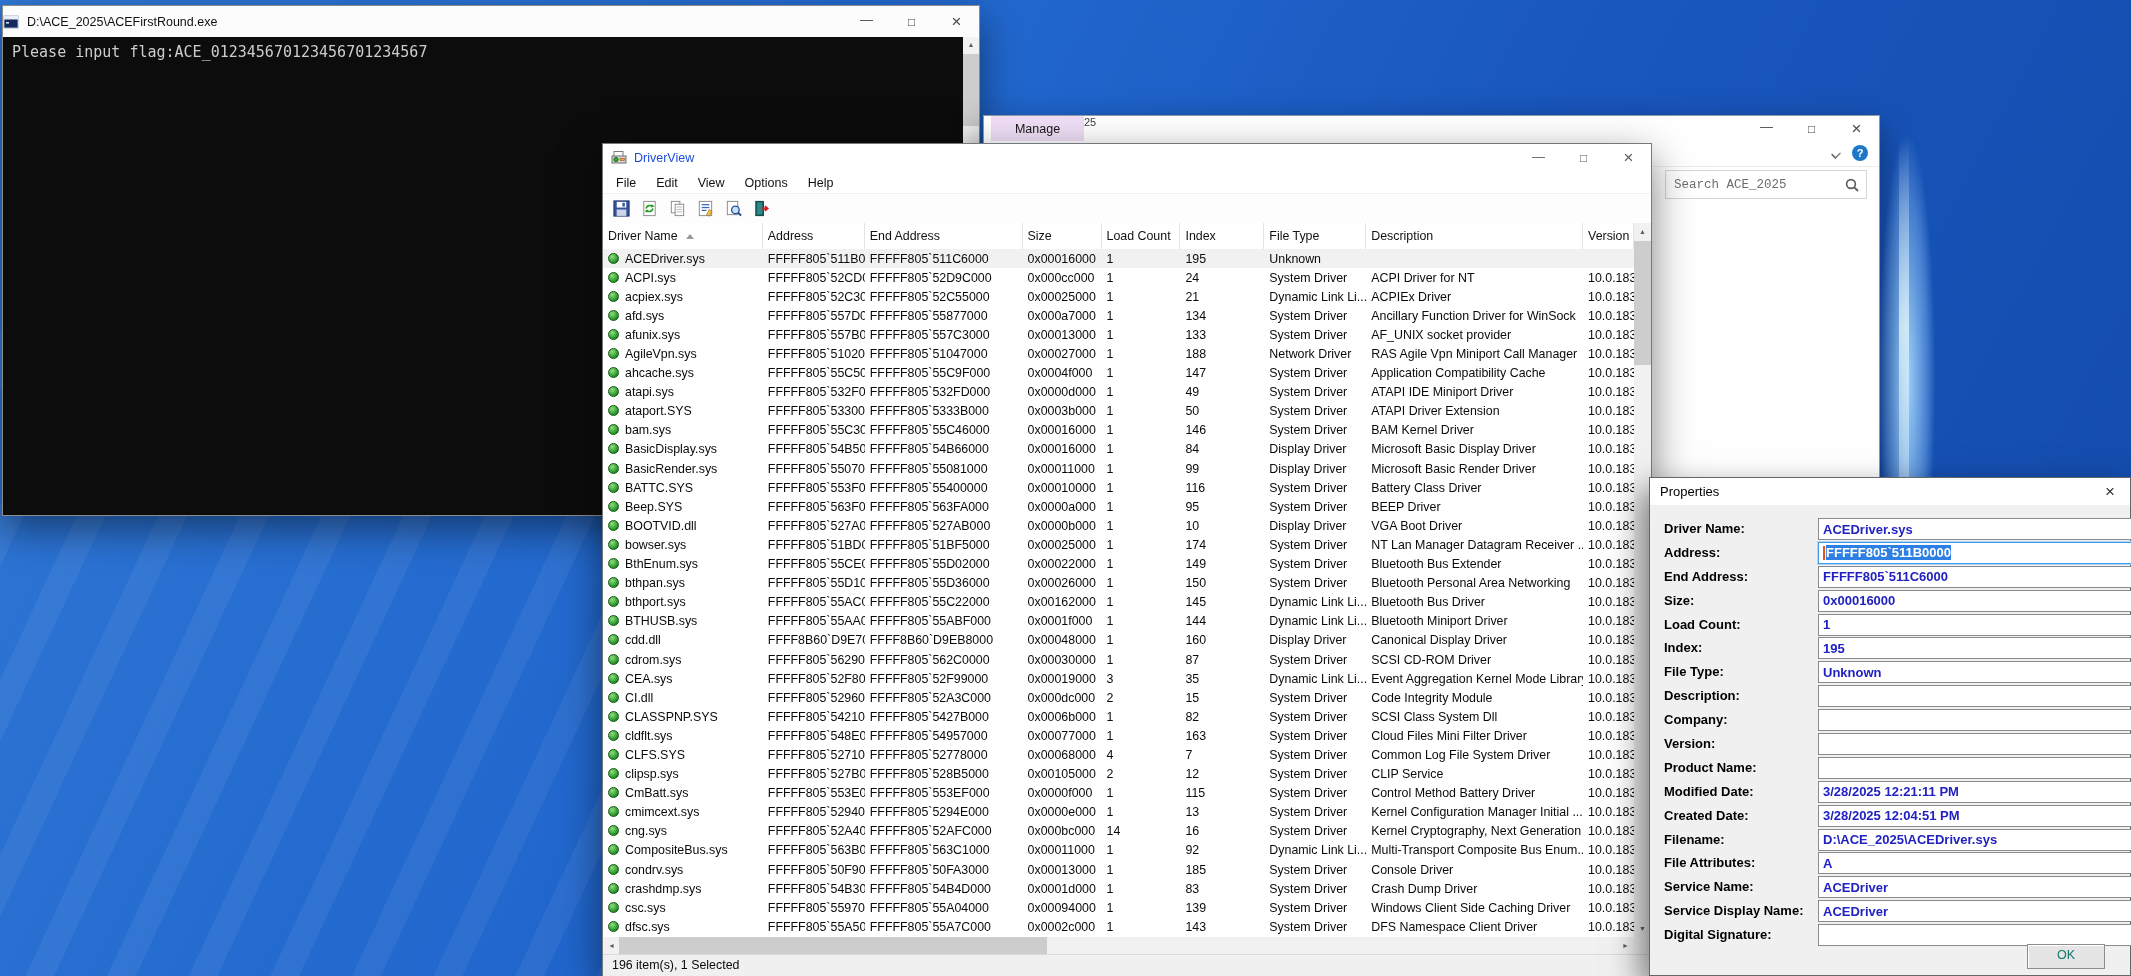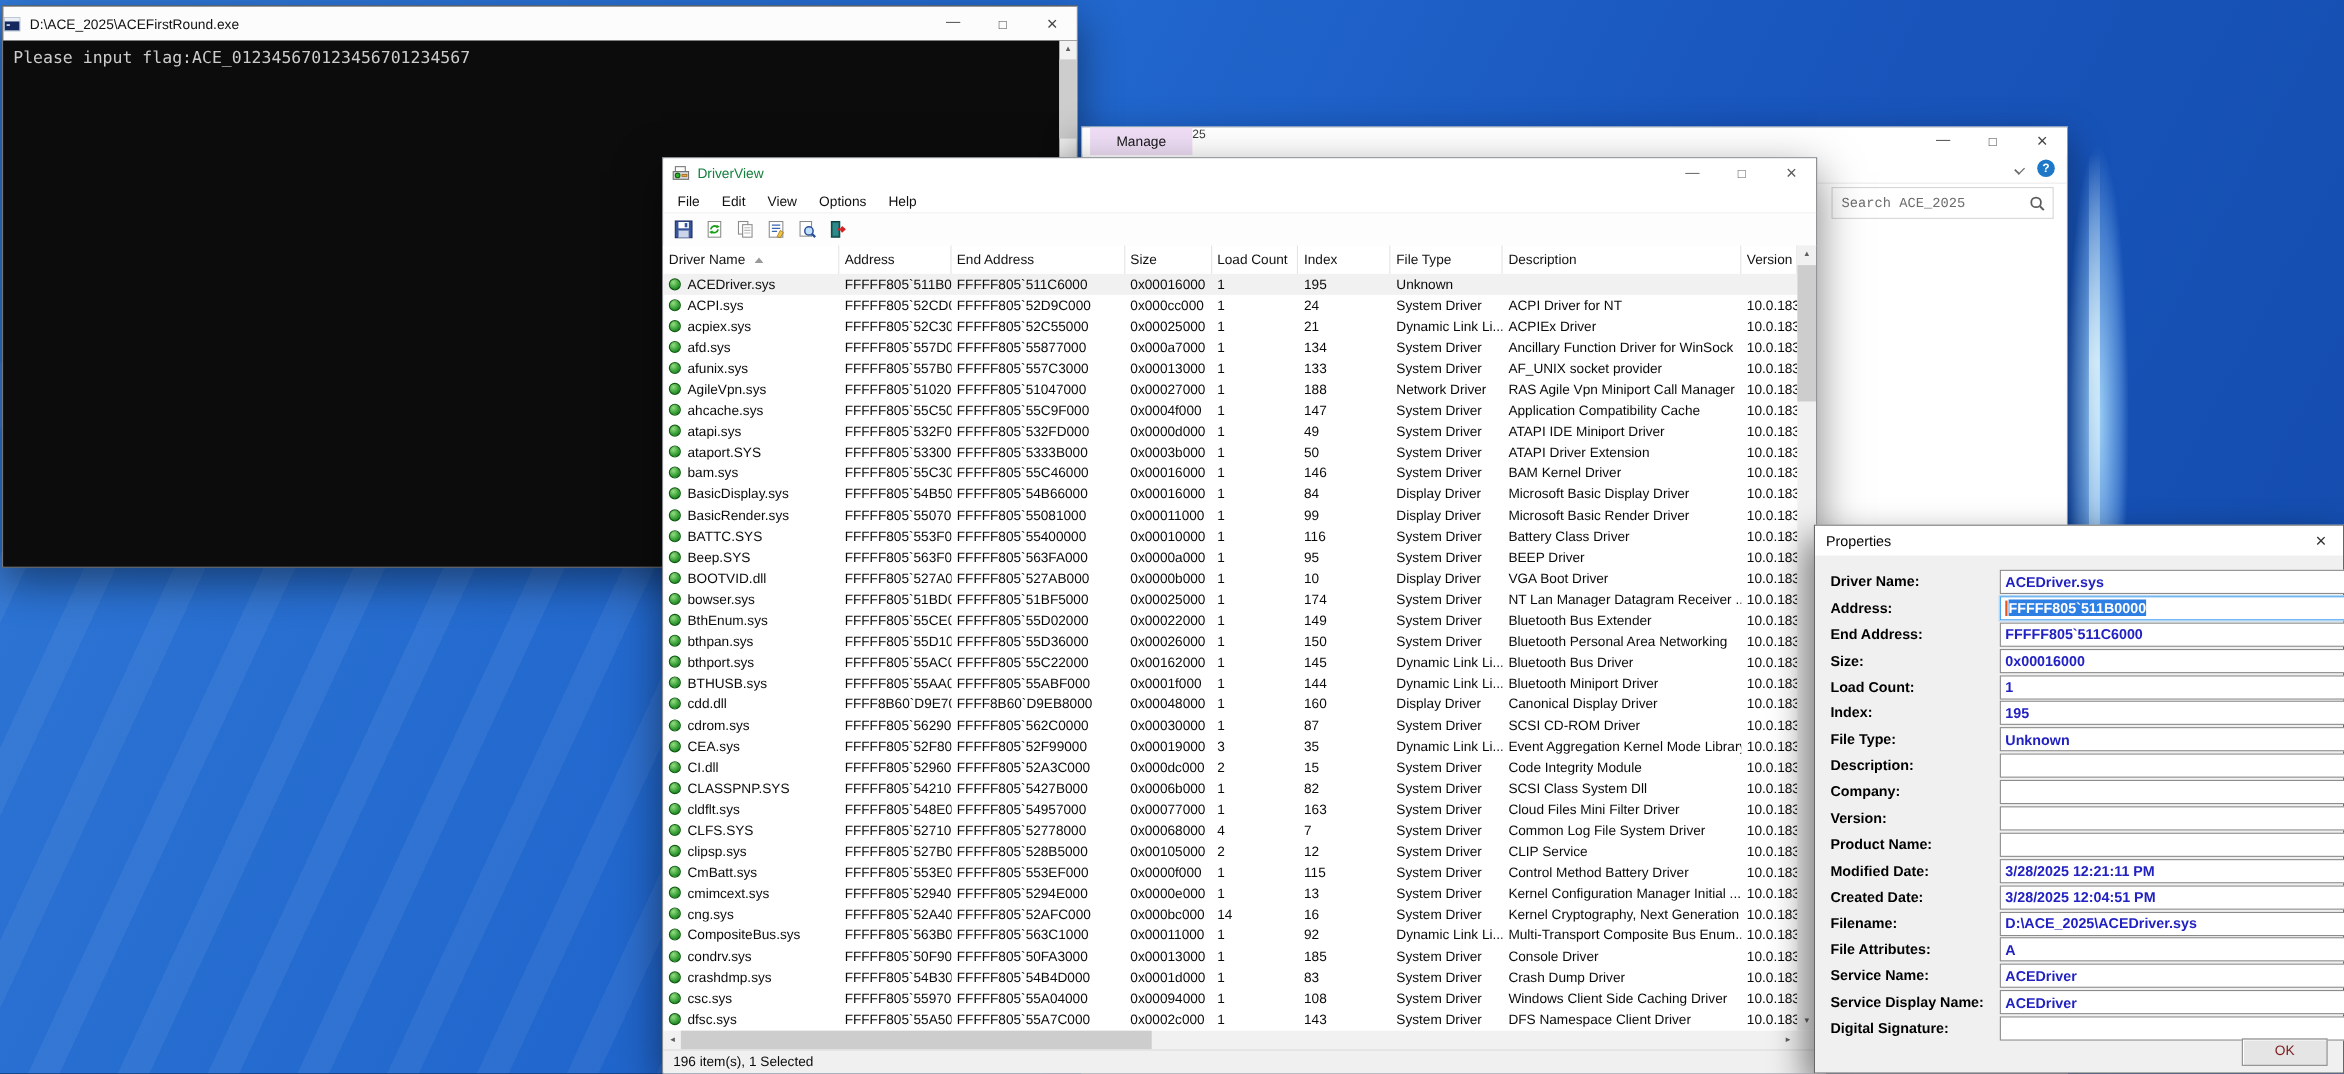--- a/index.html
+++ b/index.html
@@ -51,21 +51,21 @@
     background:#fff;display:flex;align-items:center}
   .ex-search input{border:none;outline:none;flex:1;font-size:12.5px;color:#6d6d6d;padding-left:8px;
     font-family:Liberation Mono, monospace;background:transparent}
   .ex-search input::placeholder{color:#6d6d6d;opacity:1}
   .mag{width:18px;height:18px;margin-right:6px;flex:0 0 auto}
 
   
   #dv{left:602px;top:143px;width:1050px;height:833px;z-index:20;background:#fff;
     border:1px solid #75797f;box-shadow:0 14px 38px rgba(0,0,0,.5)}
   .dv-tb{height:28px;display:flex;align-items:center;padding-left:8px;background:#fff}
-  .dv-title{color:#15803d;font-size:12.5px;margin-left:7px}
+  .dv-title{color:#1d4ed8;font-size:12.5px;margin-left:7px}
   .dv-tb .capbtn{color:#5d5d5d}
   .dv-menu{height:21px;display:flex;align-items:center;padding-left:3px;background:#fff}
   .dv-menu span{padding:0 10px;font-size:12.5px;color:#111}
   .dv-toolbar{height:29px;border-top:1px solid #f1f1f1;border-bottom:1px solid #e9e9e9;
     display:flex;align-items:center;gap:7px;padding-left:8px;background:#fdfdfd}
   .tbtn{width:21px;height:21px;display:flex;align-items:center;justify-content:center}
 
   .dv-lv{position:absolute;left:0;top:79px;width:1048px;height:714px;background:#fff;overflow:hidden}
   .lv-head{position:absolute;left:0;top:0;height:26px;width:1031px;display:flex;border-bottom:1px solid #e4e4e4;background:#fff}
   .lv-hc{box-sizing:border-box;border-right:1px solid #e4e4e4;padding-left:5px;font-size:12.4px;
@@ -101,22 +101,22 @@
   .pv-tb .capbtn{width:40px;color:#333}
   .pv-rows{position:absolute;left:0;top:40px;width:100%}
   .pv-row{position:relative;height:23.9px}
   .pv-label{position:absolute;left:14px;top:3px;font-size:13px;font-weight:bold;color:#000;white-space:nowrap}
   .pv-box{position:absolute;left:168px;top:0;width:308px;height:20px;background:#fff;
     border:1px solid #8b8b8b;display:flex;align-items:center;padding-left:4px;overflow:hidden;white-space:nowrap}
   .pv-box.focus{border:1px solid #3f9ced;outline:1px solid #add6f7}
   .pv-val{font-size:13px;font-weight:bold;color:#2121c1;white-space:pre}
   .pv-val.sel{background:#2e7fe4;color:#fff}
   .pv-caret{width:2px;height:14px;background:#e2571e;margin-right:1px;flex:0 0 auto}
-  .pv-ok{position:absolute;right:14px;bottom:6px;width:76px;height:23px;background:#e5e5e5;
-    border:1px solid #8d8d8d;box-shadow:inset 1px 1px 0 #fff;font-size:12.5px;text-align:center;line-height:21px;color:#7f1d1d}
+  .pv-ok{position:absolute;right:25px;bottom:6px;width:76px;height:23px;background:#e5e5e5;
+    border:1px solid #8d8d8d;box-shadow:inset 1px 1px 0 #fff;font-size:12.5px;text-align:center;line-height:21px;color:#0f766e}
 </style>
 </head>
 <body>
 
 <div id="desktop">
   <div id="streaks"></div>
   <div id="beam"></div>
   <div id="beam2"></div>
 
   <div id="console" class="abs">
@@ -664,21 +664,21 @@
             <div class="lv-c c6">System Driver</div>
             <div class="lv-c c7">Crash Dump Driver</div>
             <div class="lv-c c8">10.0.1836</div>
           </div>
           <div class="lv-row">
             <div class="lv-c c0"><span class="drv-ico"></span><span>csc.sys</span></div>
             <div class="lv-c c1">FFFFF805`55970000</div>
             <div class="lv-c c2">FFFFF805`55A04000</div>
             <div class="lv-c c3">0x00094000</div>
             <div class="lv-c c4">1</div>
-            <div class="lv-c c5">108</div>
+            <div class="lv-c c5">139</div>
             <div class="lv-c c6">System Driver</div>
             <div class="lv-c c7">Windows Client Side Caching Driver</div>
             <div class="lv-c c8">10.0.1836</div>
           </div>
           <div class="lv-row">
             <div class="lv-c c0"><span class="drv-ico"></span><span>dfsc.sys</span></div>
             <div class="lv-c c1">FFFFF805`55A50000</div>
             <div class="lv-c c2">FFFFF805`55A7C000</div>
             <div class="lv-c c3">0x0002c000</div>
             <div class="lv-c c4">1</div>

